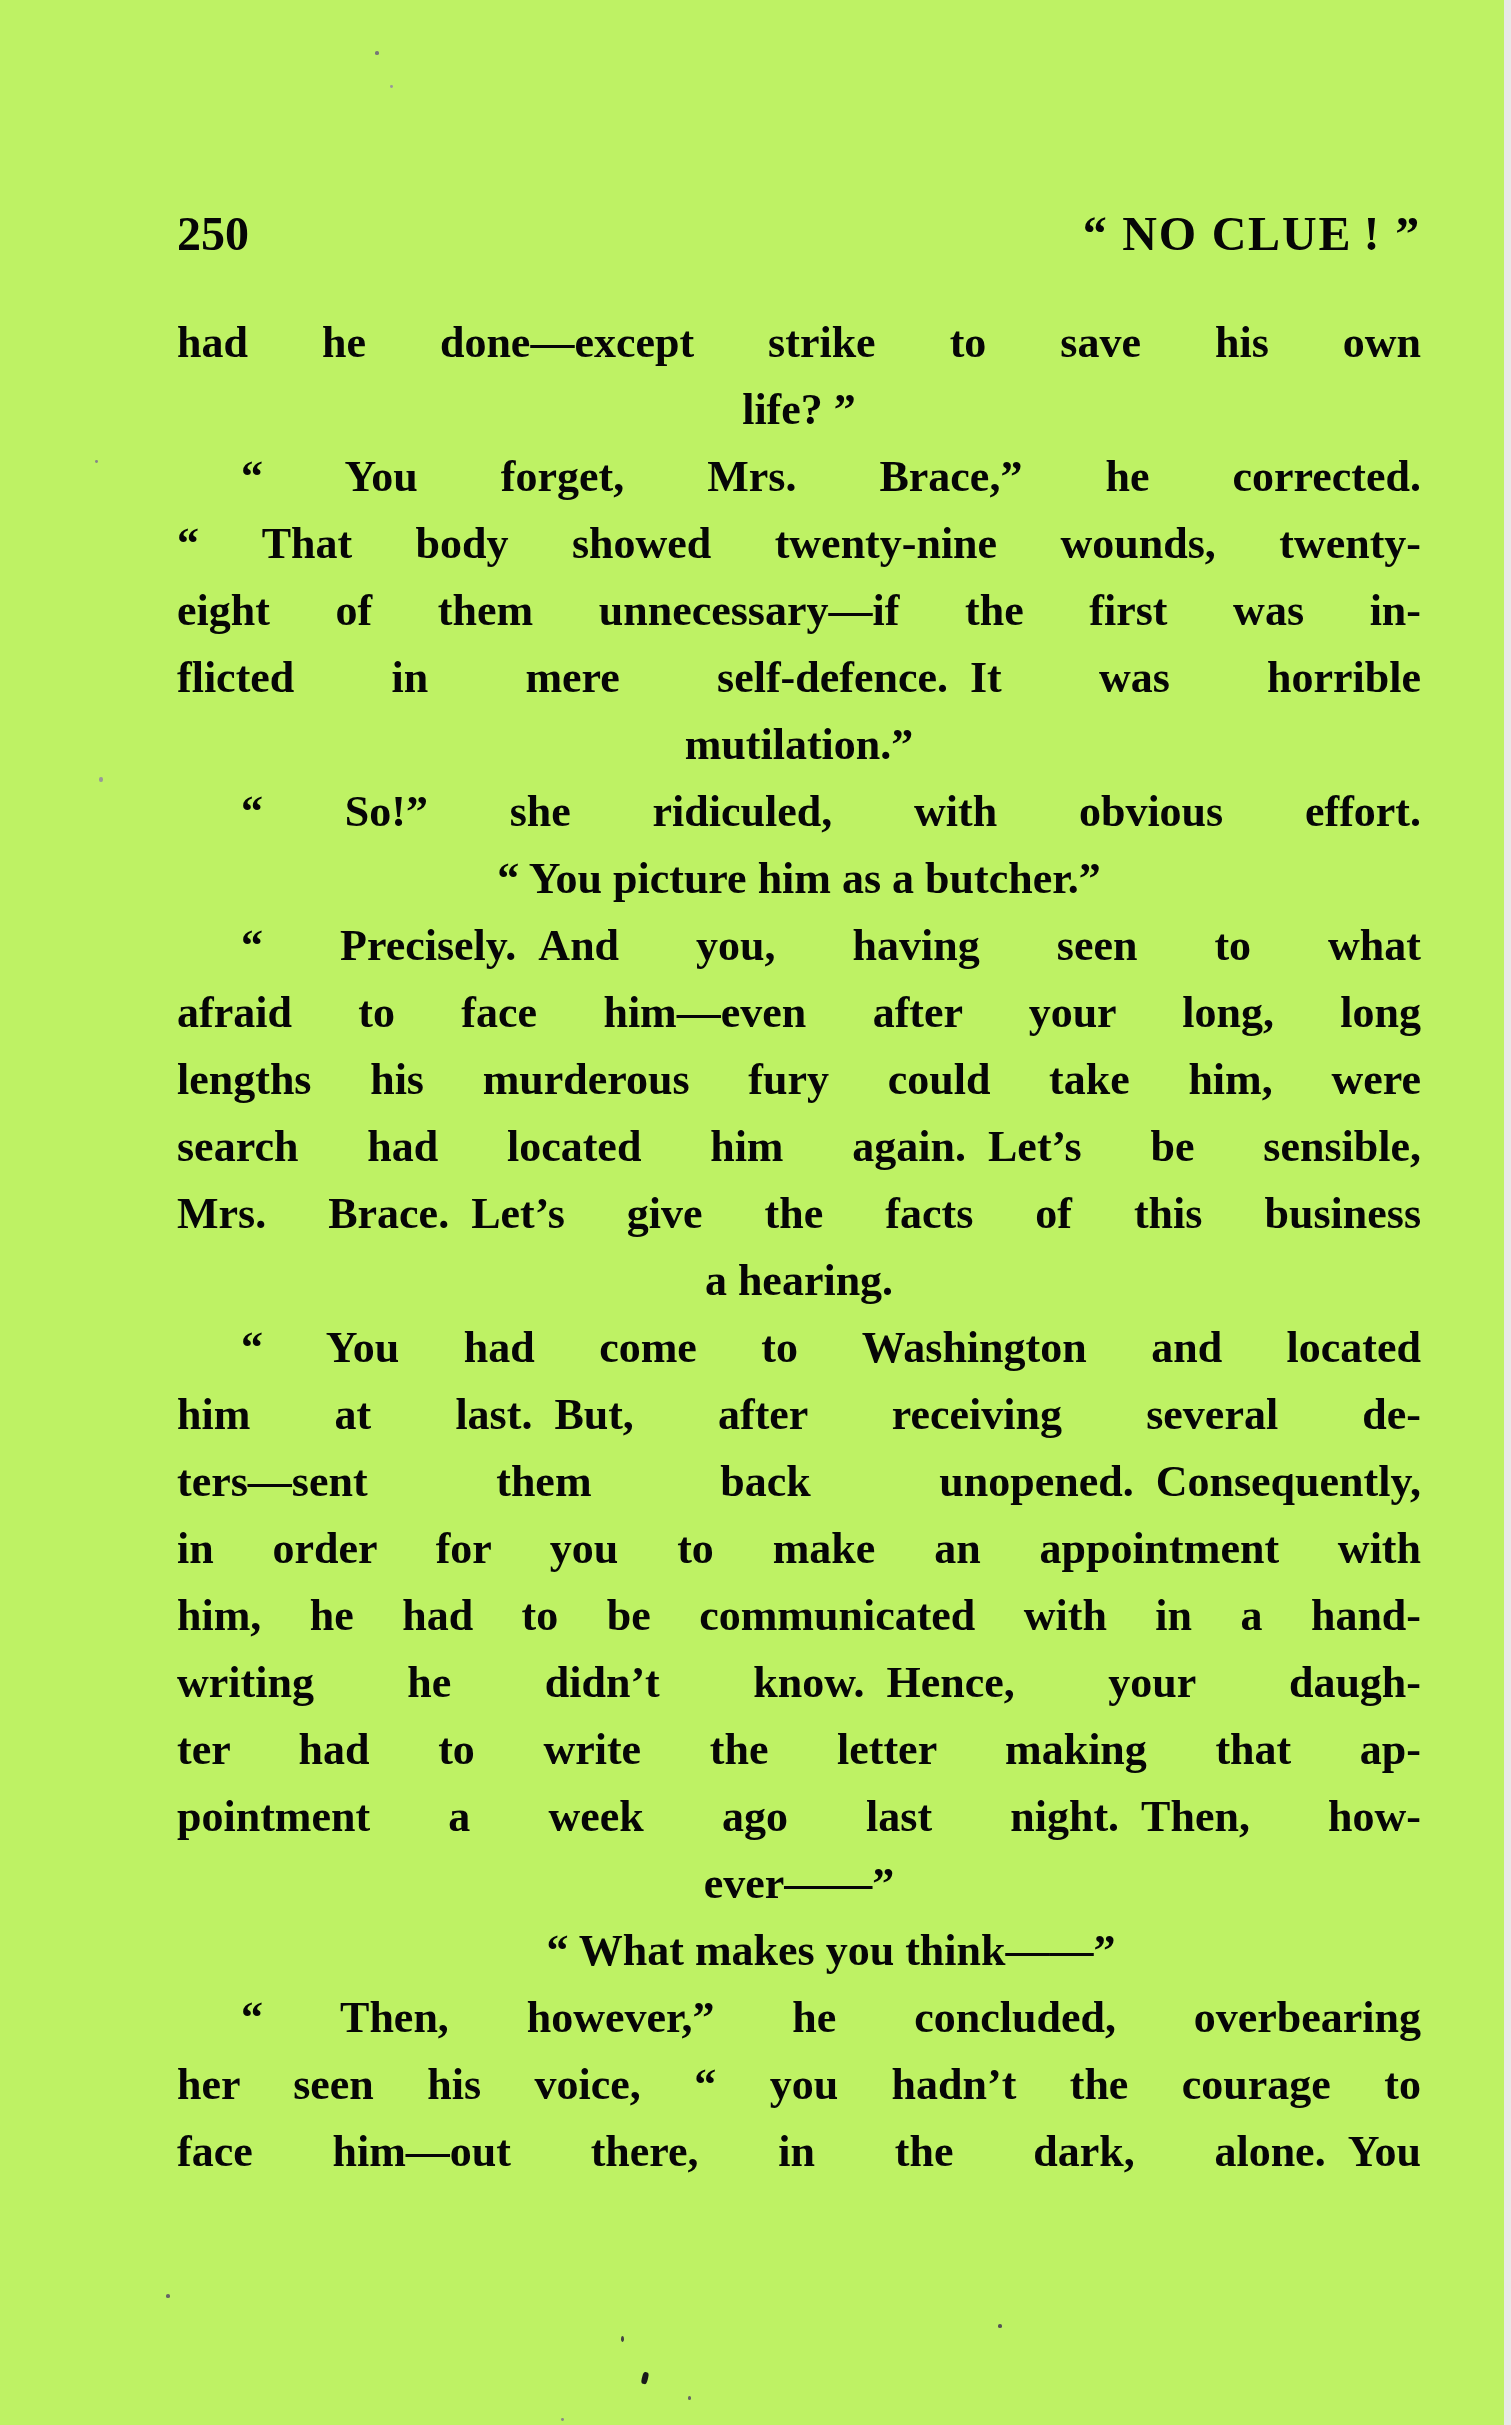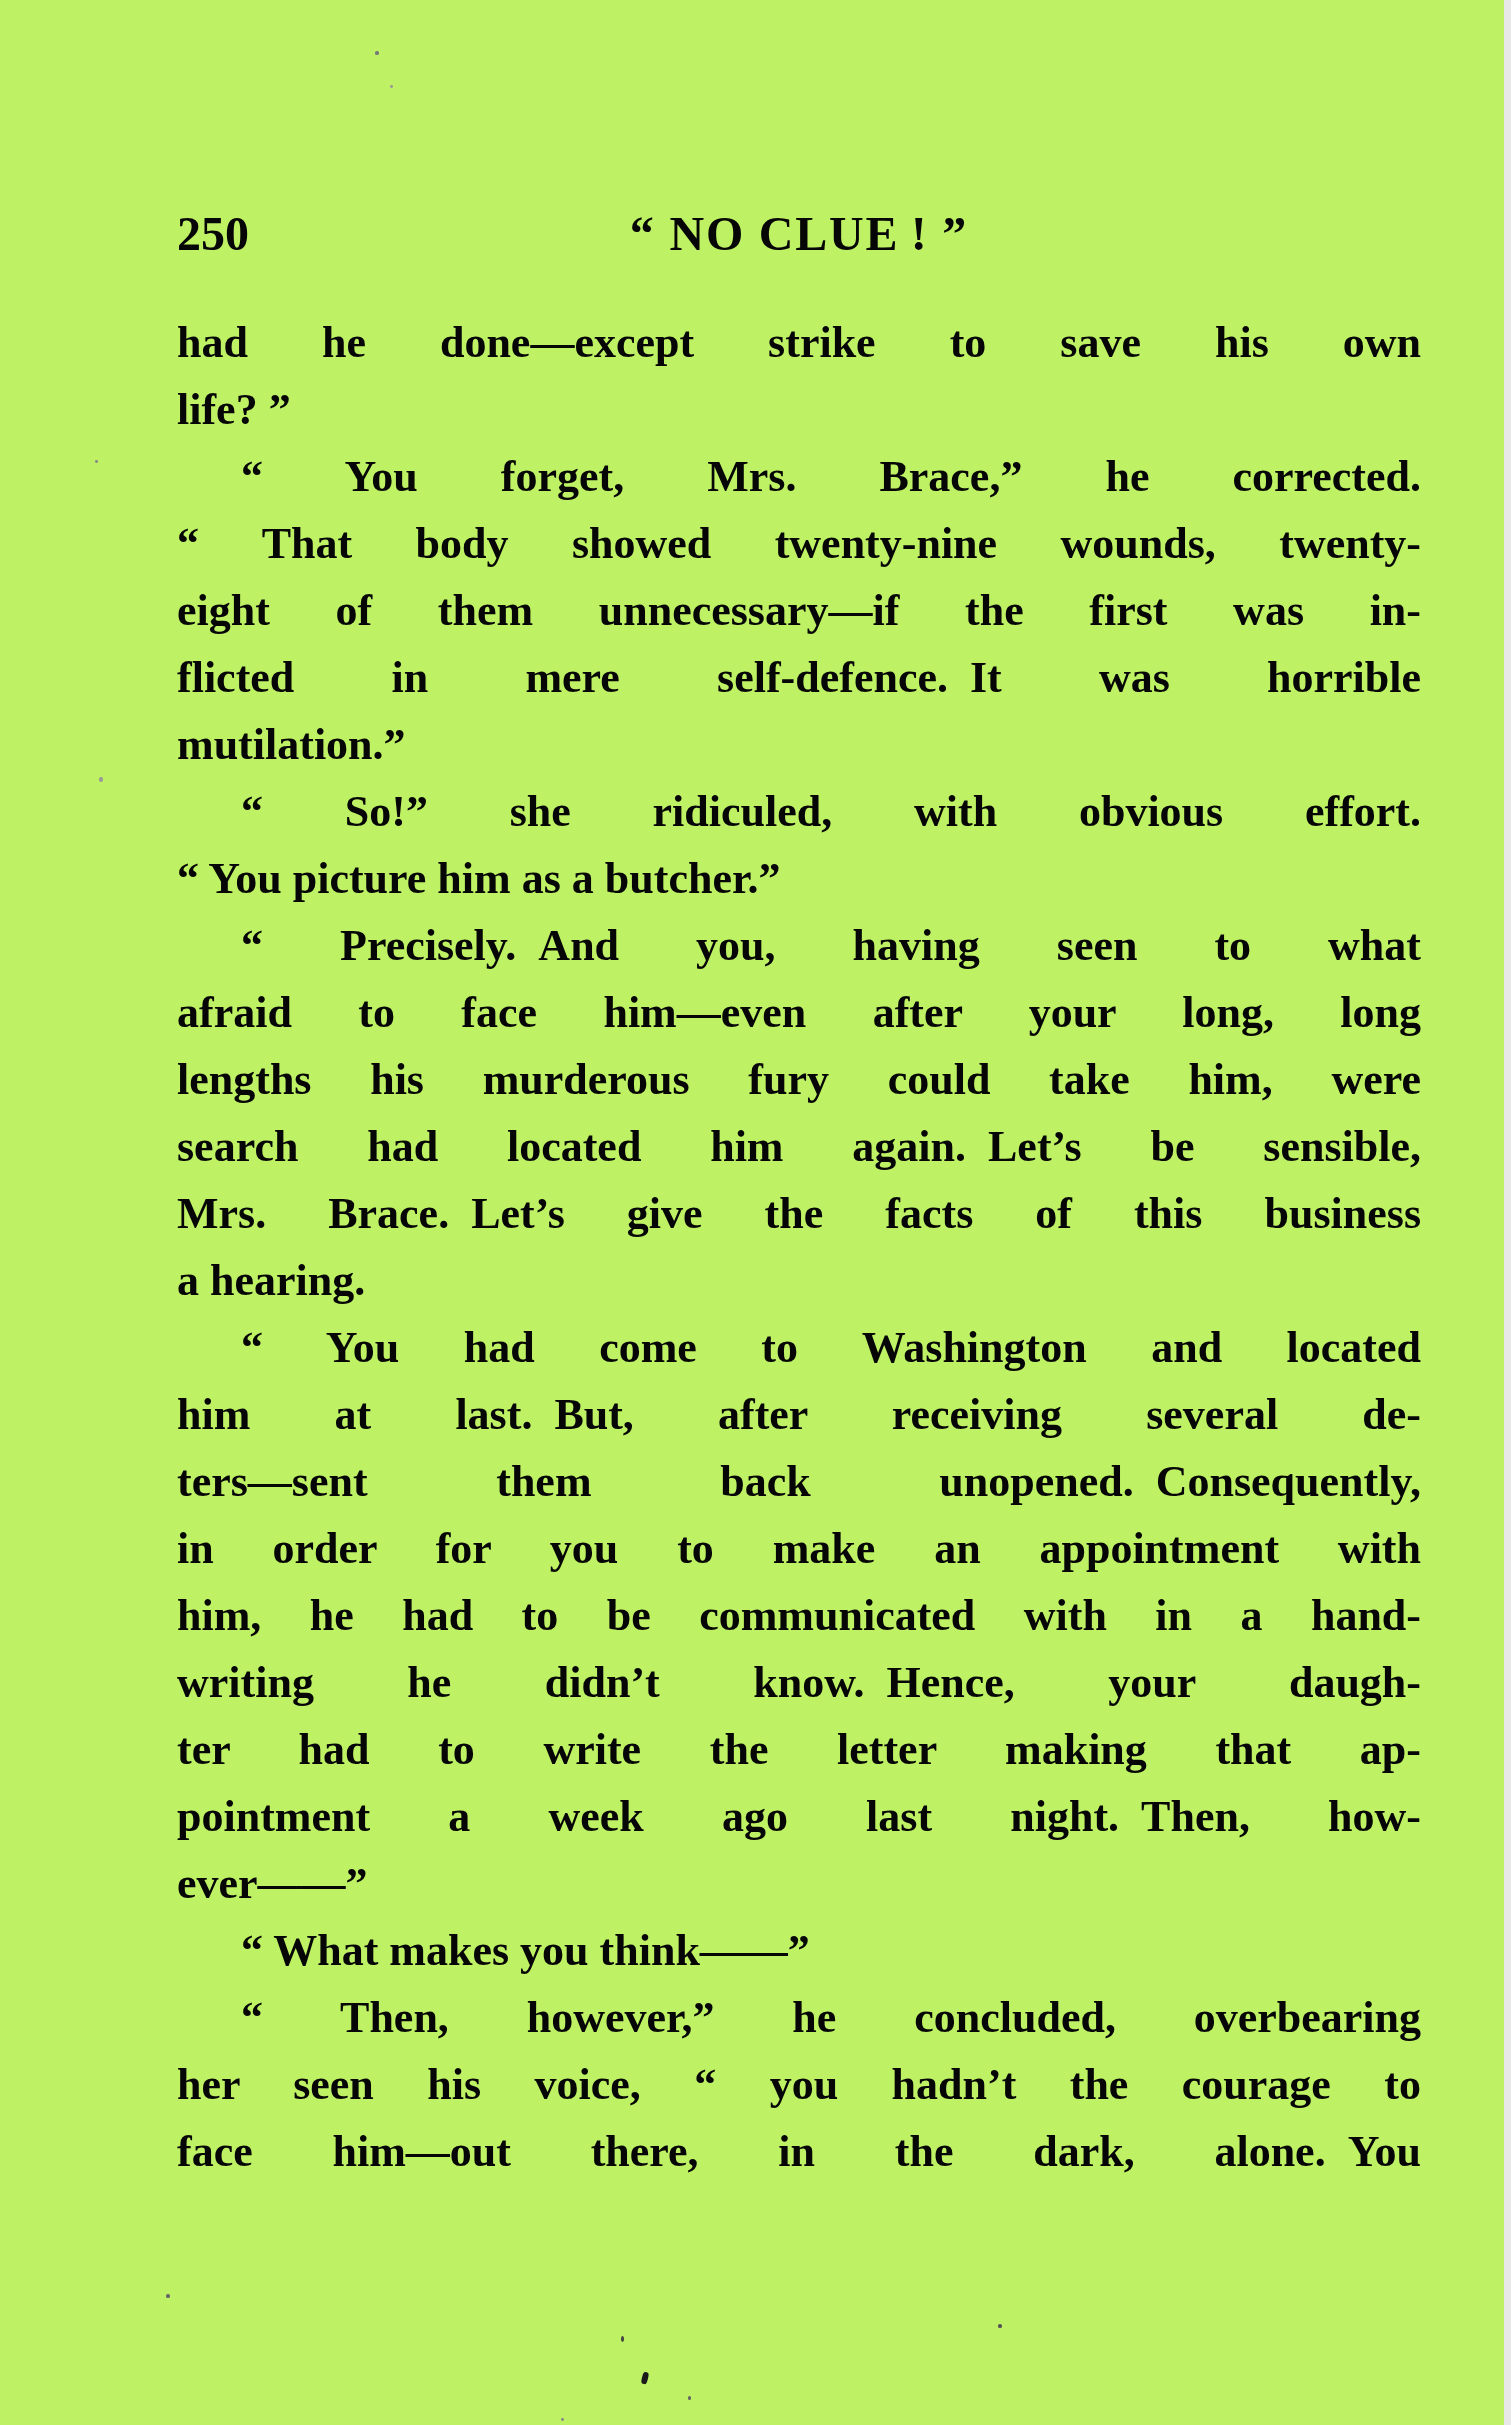--- a/index.html
+++ b/index.html
@@ -10,29 +10,29 @@
     overflow:hidden;
     font-family:"Liberation Serif", "DejaVu Serif", serif;
     color:#060606;
   }
   
   #header{
     position:absolute;left:177px;top:208px;width:1244px;height:55px;
     font-weight:700;font-size:48px;line-height:51px;
   }
   #pagenum{position:absolute;left:0;top:0;}
-  #runtitle{display:block;text-align:center;letter-spacing:1.8px;}
+  #runtitle{display:block;text-align:right;letter-spacing:1.8px;}
   
   #textblock{
     position:absolute;left:177px;top:309px;width:1244px;
     font-weight:700;font-size:44px;
   }
   .ln{
     height:67px;line-height:67px;
-    text-align:left;white-space:normal;
+    text-align:center;white-space:normal;
     text-justify:inter-word;
   }
   .j{text-align:justify;text-align-last:justify;}
   .i{text-indent:64px;}
   
   .speck{position:absolute;background:#555;border-radius:50%;}
 </style>
 </head>
 <body>
 

